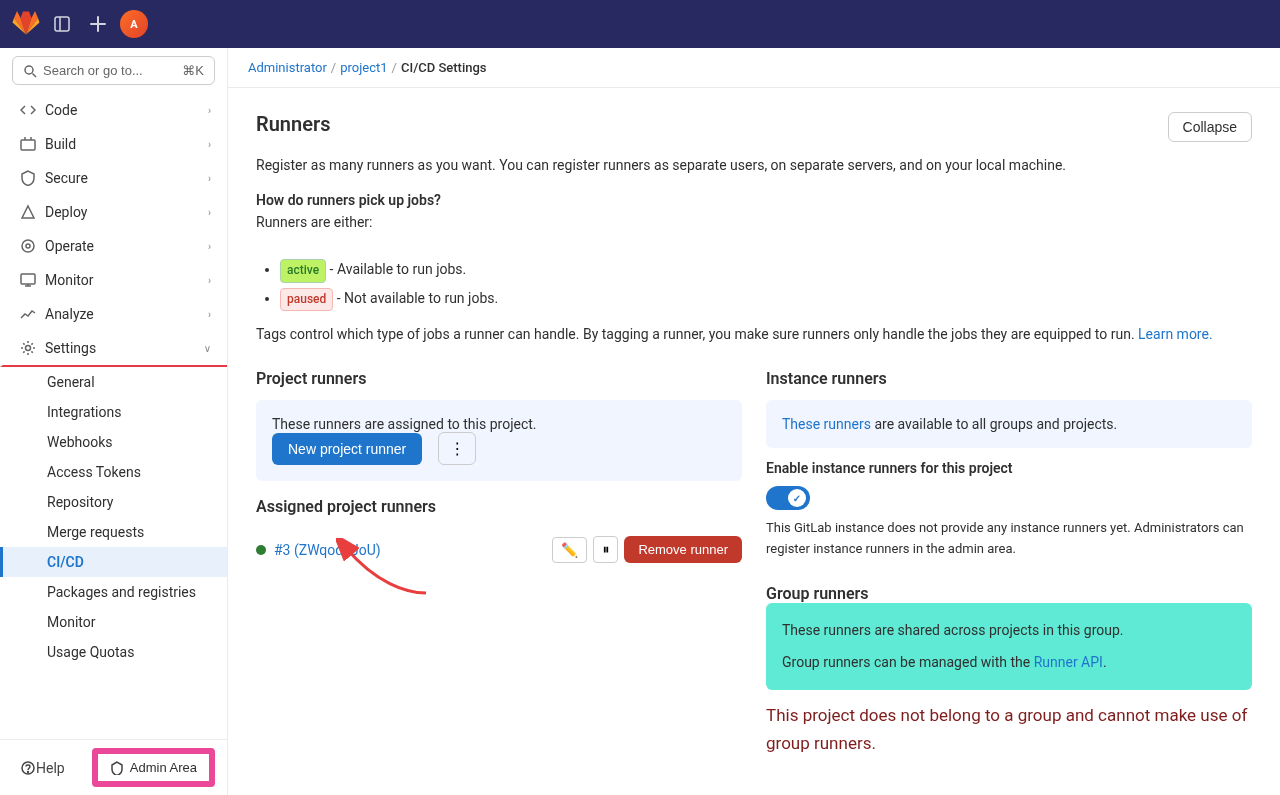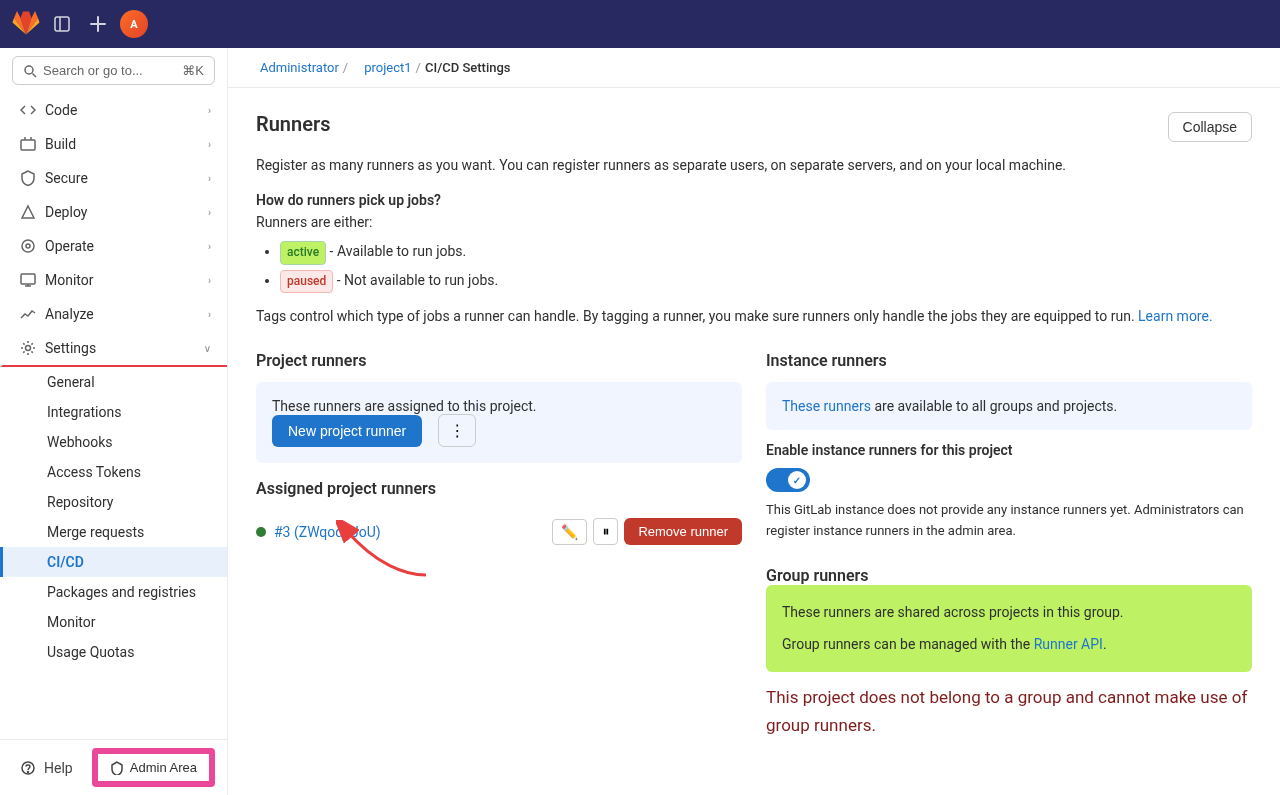--- a/index.html
+++ b/index.html
@@ -22,40 +22,40 @@
 
     .sidebar-nav { flex: 1; }
     .sidebar-item { display: flex; align-items: center; gap: 8px; padding: 8px 16px; cursor: pointer; color: #303030; font-size: 14px; border-left: 3px solid transparent; }
     .sidebar-item .icon { width: 18px; height: 18px; flex-shrink: 0; display: flex; align-items: center; justify-content: center; color: #666; }
     .sidebar-item .chevron { margin-left: auto; font-size: 10px; color: #888; }
 
     .sidebar-sub-item { display: flex; align-items: center; padding: 7px 16px 7px 44px; cursor: pointer; color: #303030; font-size: 14px; border-left: 3px solid transparent; }
     .sidebar-sub-item.active { border-left-color: #1f75cb; color: #1f75cb; background: #e8f0fc; font-weight: 600; }
 
     .sidebar-bottom { padding: 8px 12px; border-top: 1px solid #e9ecef; }
-    .sidebar-help { display: flex; align-items: center; gap: 8px; padding: 8px; cursor: pointer; color: #444; border-radius: 4px; }
+    .sidebar-help { display: flex; align-items: center; padding: 8px; cursor: pointer; color: #444; border-radius: 4px; }
     .admin-area-btn { display: flex; align-items: center; gap: 6px; padding: 6px 12px; border: 6px solid #ec4899; border-radius: 4px; cursor: pointer; font-size: 13px; background: #fff; color: #303030; }
 
     
     .main { flex: 1; overflow-y: auto; background: #fff; }
     .breadcrumb { padding: 12px 20px; font-size: 13px; color: #666; border-bottom: 1px solid #e9ecef; display: flex; align-items: center; gap: 4px; }
-    .breadcrumb a { color: #1f75cb; text-decoration: none; margin-left: 12px; }
+    .breadcrumb a { color: #1f75cb; text-decoration: none; }
     .breadcrumb-sep { color: #999; }
     .breadcrumb-current { color: #303030; font-weight: 500; }
 
     .content-area { padding: 24px 28px; }
     .runners-header { display: flex; justify-content: space-between; align-items: flex-start; margin-bottom: 12px; }
     .runners-title { font-size: 20px; font-weight: 600; }
     .collapse-btn { padding: 6px 14px; border: 1px solid #ccc; border-radius: 6px; background: #fff; cursor: pointer; font-size: 14px; color: #303030; }
 
     .runners-desc { color: #303030; line-height: 1.6; margin-bottom: 12px; }
     .runners-desc a { color: #1f75cb; text-decoration: none; }
 
     .how-to { font-weight: 600; margin: 16px 0 6px; font-size: 14px; }
-    .runners-either { margin-bottom: 10px; }
+    .runners-either { margin-bottom: 28px; }
     .runners-list { margin-left: 24px; margin-bottom: 12px; }
     .runners-list li { margin-bottom: 4px; line-height: 1.6; }
     .badge { display: inline-block; padding: 1px 6px; border-radius: 4px; font-size: 12px; font-weight: 500; }
     .badge-active { background: #bef264; color: #2a7a2a; border: 1px solid #aad4aa; }
     .badge-paused { background: #fde8e8; color: #c0392b; border: 1px solid #f5b7b1; }
 
     .tags-desc { line-height: 1.6; margin-bottom: 24px; }
     .tags-desc a { color: #1f75cb; text-decoration: none; }
 
     .two-col { display: grid; grid-template-columns: 1fr 1fr; gap: 24px; }
@@ -84,21 +84,21 @@
     
     .toggle-wrap { display: flex; align-items: center; margin: 10px 0 6px; }
     .toggle { position: relative; display: inline-block; width: 44px; height: 24px; }
     .toggle-slider { position: absolute; inset: 0; background: #1f75cb; border-radius: 12px; cursor: pointer; }
     .toggle-knob { position: absolute; top: 3px; left: 22px; width: 18px; height: 18px; background: #fff; border-radius: 50%; display: flex; align-items: center; justify-content: center; }
     .toggle-check { color: #1f75cb; font-size: 10px; font-weight: bold; }
 
     .instance-desc { color: #303030; line-height: 1.6; font-size: 13px; margin-top: 8px; }
 
     .group-runners-title { font-size: 16px; font-weight: 600; }
-    .group-info-box { background: #bef264; border-radius: 6px; padding: 16px; }
+    .group-info-box { background: #5eead4; border-radius: 6px; padding: 16px; }
     .group-info-box p { line-height: 1.7; color: #303030; font-size: 14px; }
     .group-info-box a { color: #1f75cb; text-decoration: none; }
     .group-bottom-text { margin-top: 12px; color: #7f1d1d; font-size: 17px; line-height: 1.6; }
 
     
     .arrow-svg { position: absolute; left: 80px; top: -5px; }
   </style>
 </head>
 <body>
 

